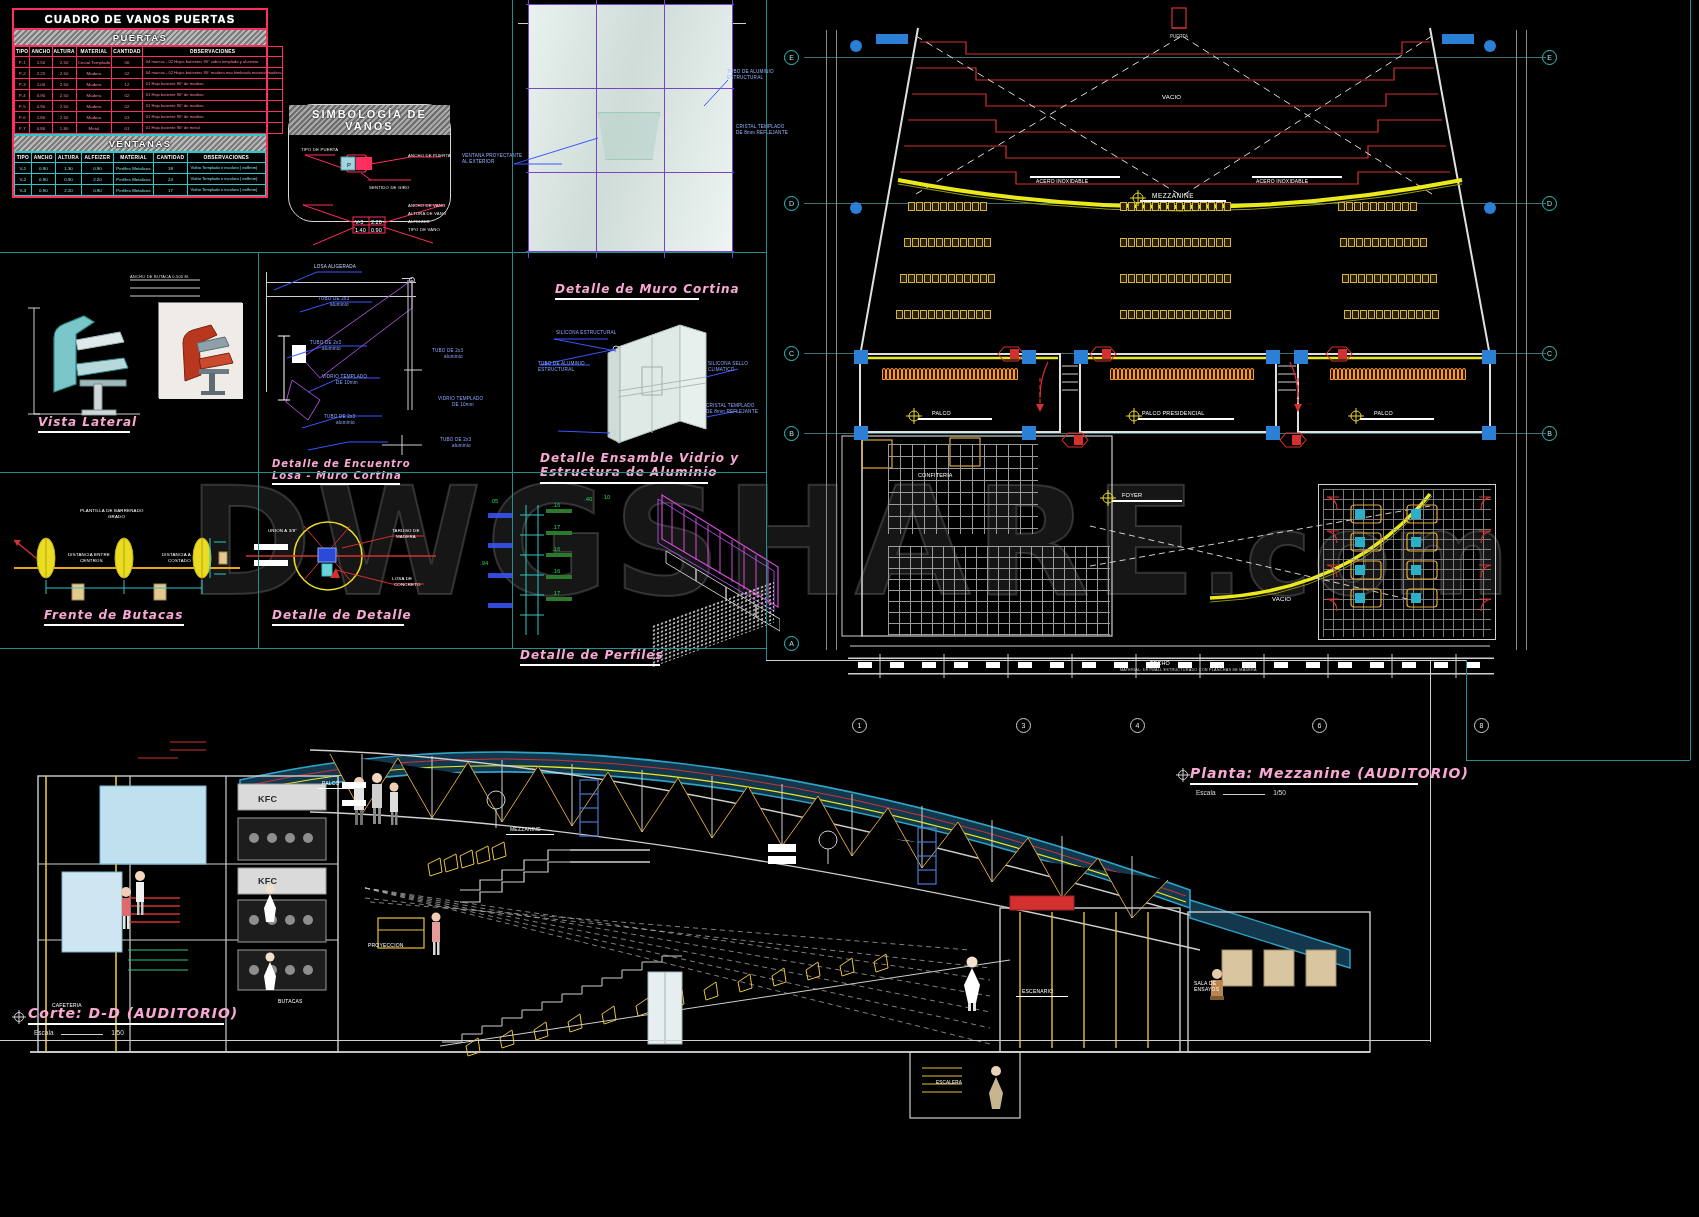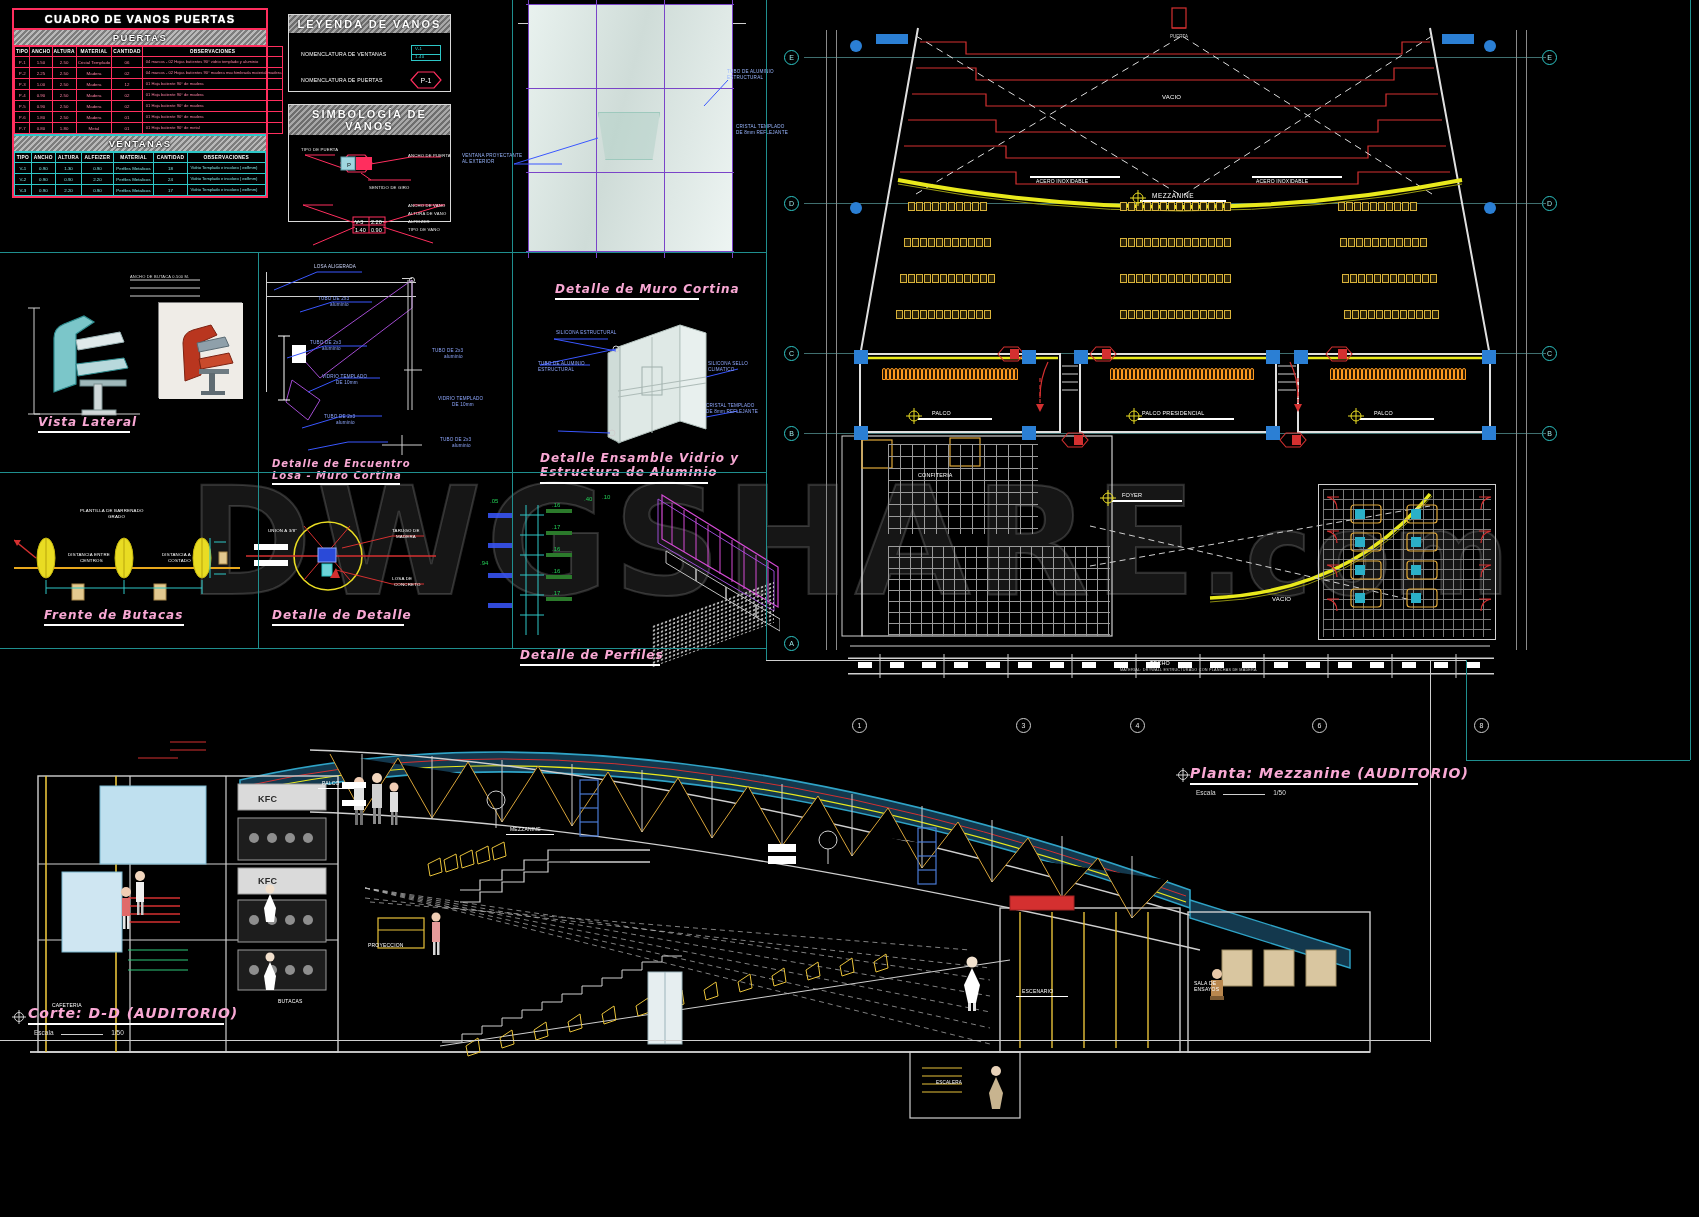--- a/index.html
+++ b/index.html
@@ -242,38 +242,22 @@
               <td>0.90</td>
               <td>Perfiles Metalicos</td>
               <td>17</td>
               <td class="obs">Vidrio Templado e incoloro ( e=8mm)</td>
             </tr>
         </tbody>
       </table>
     </div>
   </div>
 
-  <div class="legend-box" style="left:288px; top:14px; width:163px; height:78px;">
-    <div class="legend-title">LEYENDA DE VANOS</div>
-    <div class="legend-body">
-      <div class="lbl" style="left:12px; top:18px; font-size:5.2px;">NOMENCLATURA DE VENTANAS</div>
-      <div class="abs" style="left:122px; top:12px; width:30px; height:16px; border:1px solid #2ec7c7;">
-        <div class="lbl cy" style="left:3px; top:0px; font-size:4.4px;">V-1</div>
-        <div class="hline" style="left:0; top:8px; width:28px; background:#2ec7c7;"></div>
-        <div class="lbl cy" style="left:3px; top:8px; font-size:4.4px;">1.40</div>
-      </div>
-      <div class="lbl" style="left:12px; top:44px; font-size:5.2px;">NOMENCLATURA DE PUERTAS</div>
-      <svg class="abs" style="left:118px; top:36px;" width="40" height="22">
-        <polygon points="4,11 11,3 27,3 34,11 27,19 11,19" fill="none" stroke="#ff2e5e" stroke-width="1.2"></polygon>
-        <text x="19" y="14" font-size="7" fill="#ffffff" text-anchor="middle" font-family="Liberation Sans, sans-serif">P-1</text>
-      </svg>
-    </div>
-  </div>
-
-  <div class="legend-box" style="left:288px; top:104px; width:163px; height:118px;">
+
+  <div class="legend-box" style="left:288px; top:104px; width:163px; height:118px;border-radius:25px;">
     <div class="legend-title">SIMBOLOGÍA DE VANOS</div>
     <div class="legend-body">
 
       <svg class="abs" style="left:4px; top:10px;" width="158" height="50">
         <line x1="12" y1="10" x2="55" y2="25" stroke="#ff2e5e" stroke-width="1"></line>
         <line x1="12" y1="10" x2="42" y2="10" stroke="#ff2e5e" stroke-width="1"></line>
         <line x1="75" y1="35" x2="118" y2="35" stroke="#ff2e5e" stroke-width="1"></line>
         <line x1="68" y1="28" x2="78" y2="35" stroke="#ff2e5e" stroke-width="1"></line>
         <line x1="118" y1="12" x2="148" y2="12" stroke="#ff2e5e" stroke-width="1"></line>
         <line x1="72" y1="20" x2="118" y2="12" stroke="#ff2e5e" stroke-width="1"></line>

